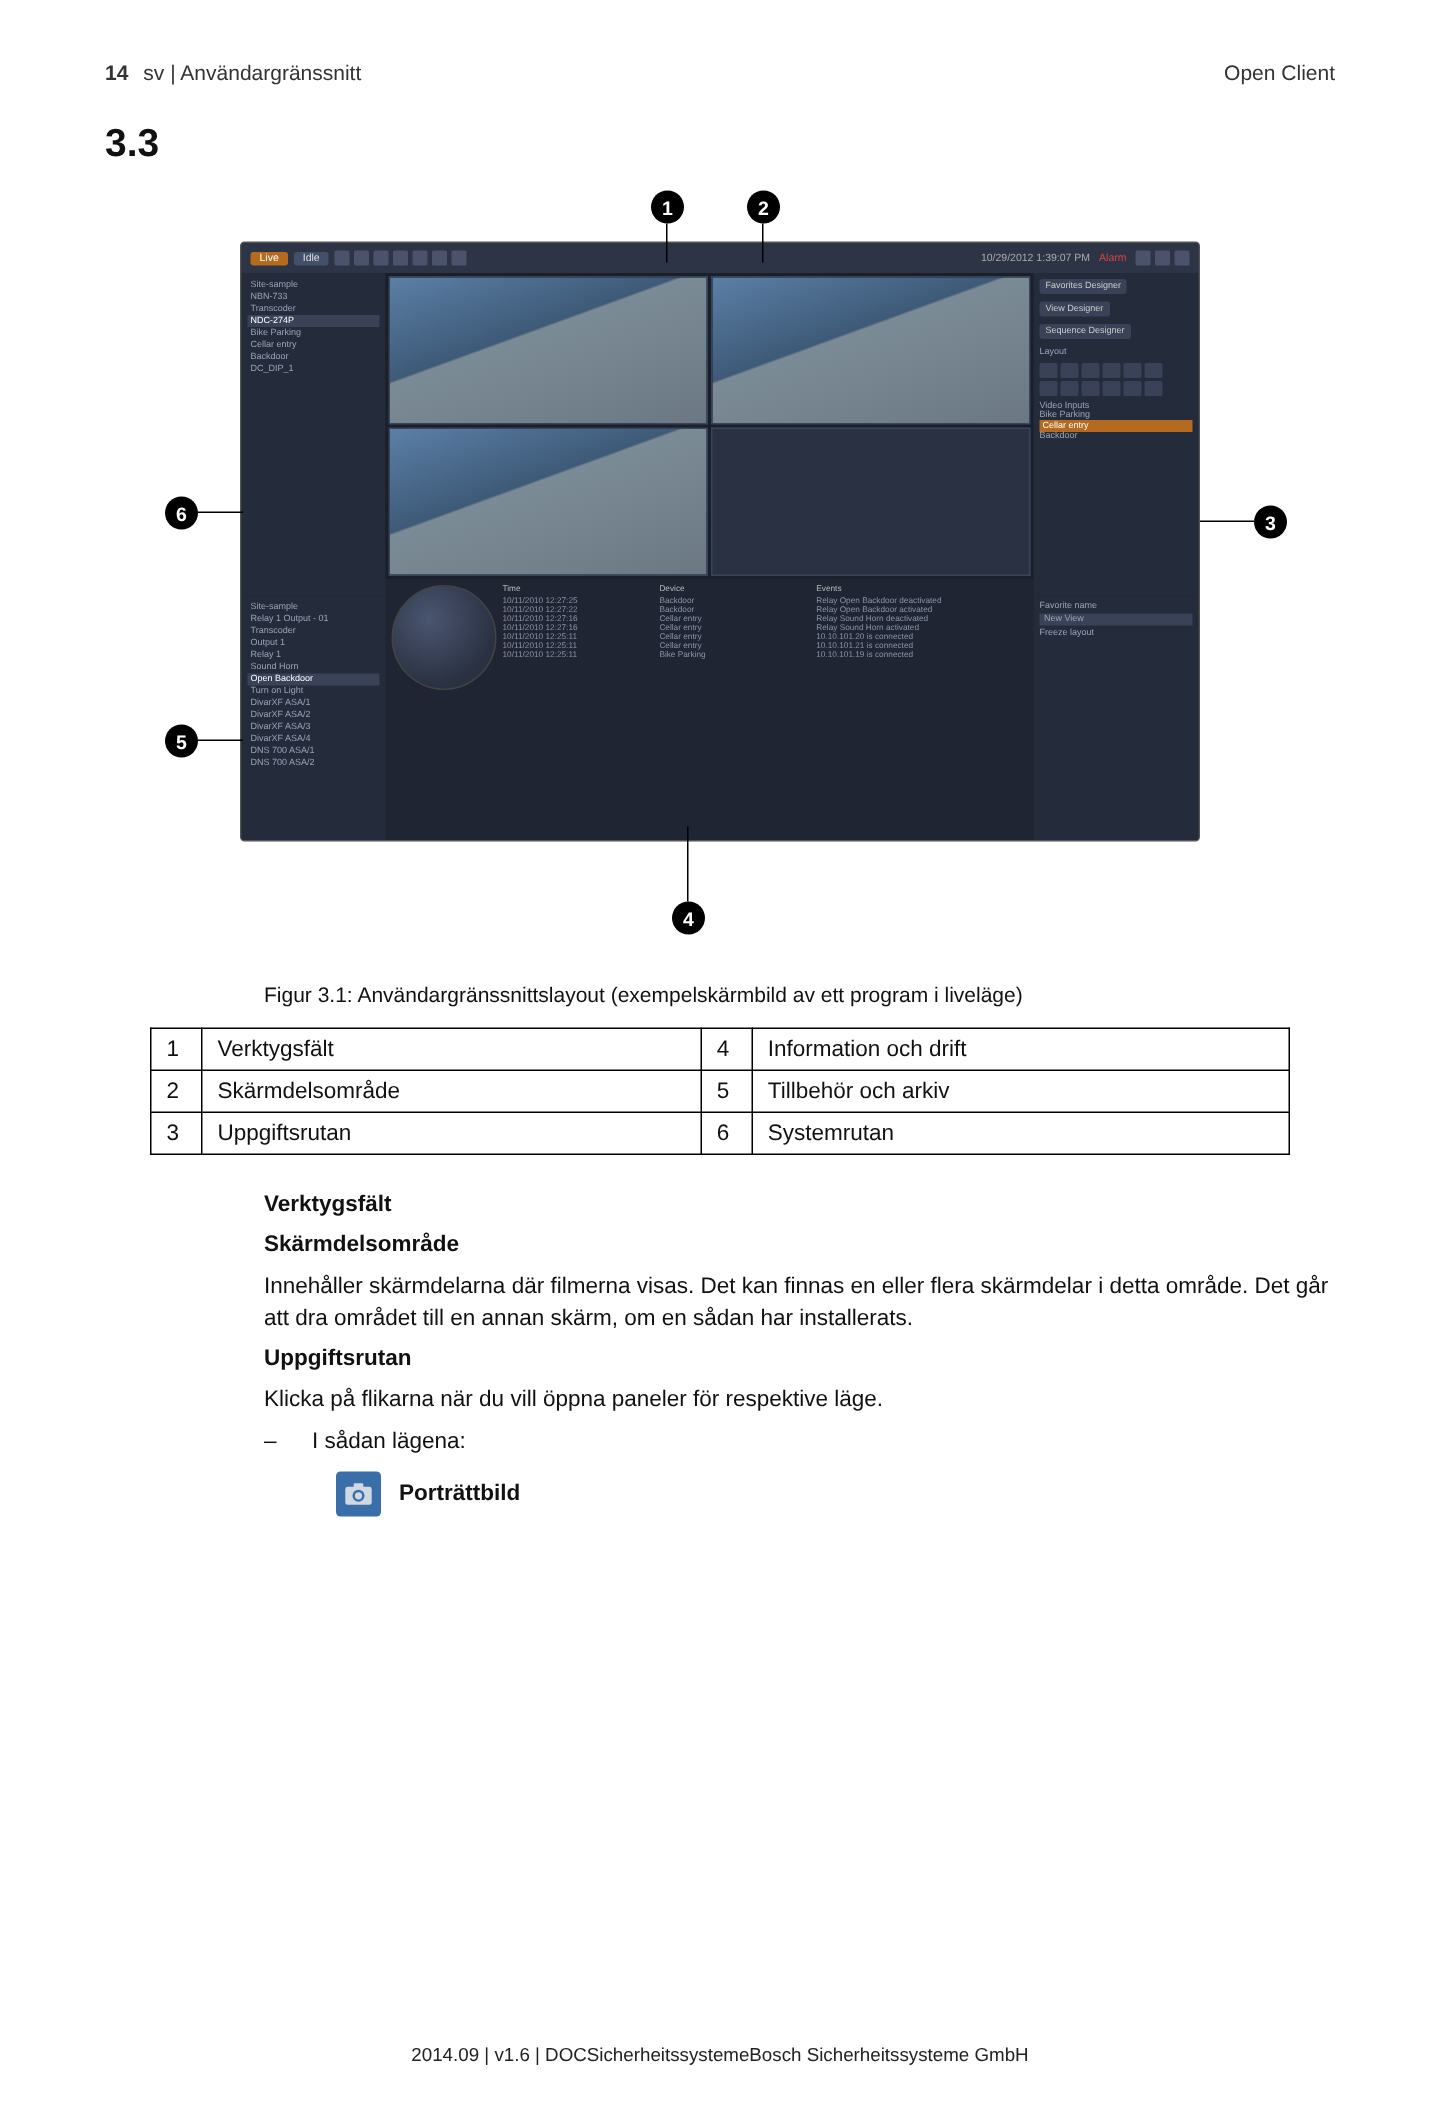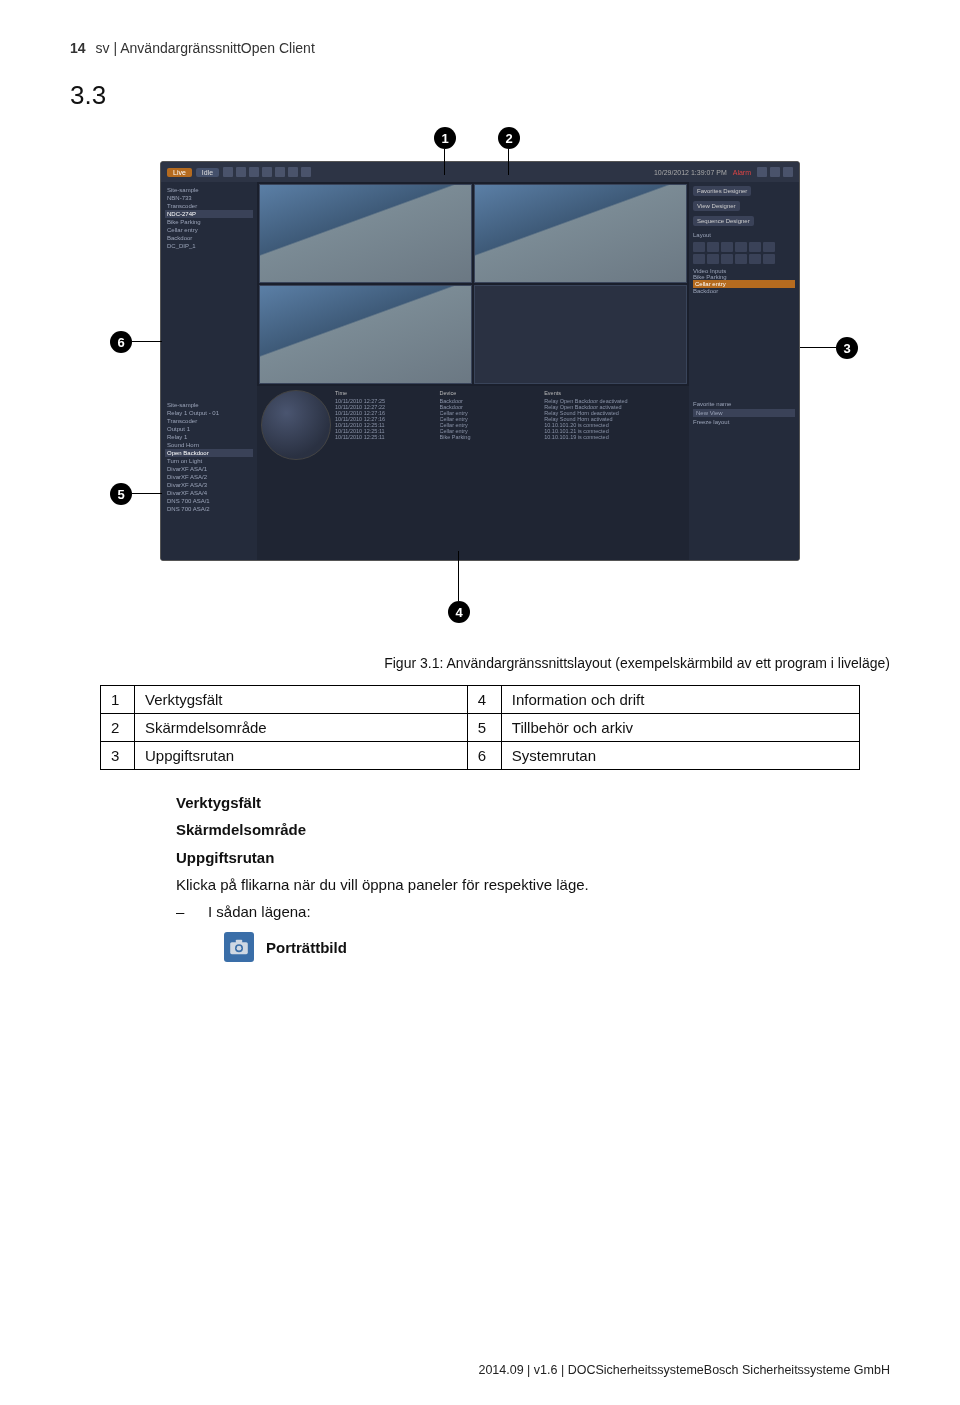--- a/index.html
+++ b/index.html
@@ -1,24 +1,24 @@
 <!DOCTYPE html>
 <html><head>
 <meta charset="utf-8">
 <style>
   * { box-sizing: border-box; margin: 0; padding: 0; }
   html, body { width: 960px; height: 1405px; background: #fff; font-family: Arial, Helvetica, sans-serif; color: #111; }
   .page { position: relative; width: 960px; height: 1405px; padding: 40px 70px 32px 70px; }
 
-  .header-row { display: flex; justify-content: flex-start; font-size: 14px; color: #333; margin-bottom: 24px; }
+  .header-row { display: flex; justify-content: space-between; font-size: 14px; color: #333; margin-bottom: 24px; }
   .header-left { display: flex; gap: 10px; }
   .header-left .pnum { font-weight: bold; }
 
   .section-row { display: flex; gap: 34px; align-items: baseline; margin-bottom: 10px; }
-  .section-num { font-size: 26px; font-weight: normal; }
+  .section-num { font-size: 26px; font-weight: bold; }
   .section-title { font-size: 26px; font-weight: bold; }
 
   
   .figure-wrap { position: relative; width: 760px; height: 520px; margin: 6px auto 14px auto; }
   .app-frame { position: absolute; left: 60px; top: 40px; width: 640px; height: 400px; background: #1f2533; border: 1px solid #555; border-radius: 3px; overflow: hidden; }
   .app-top { height: 20px; background: #2d3445; display: flex; align-items: center; justify-content: space-between; padding: 0 6px; font-size: 7px; color: #aaa; }
   .top-left { display: flex; gap: 4px; align-items: center; }
   .chip { background: #44506b; color: #ddd; padding: 1px 6px; border-radius: 2px; font-size: 7px; }
   .chip.live { background: #b56b1f; color: #fff; }
   .top-icons { display: flex; gap: 3px; }
@@ -41,37 +41,37 @@
   .lower-center { flex: 1; display: flex; gap: 4px; padding: 4px; }
   .dial { width: 70px; height: 70px; border-radius: 50%; background: radial-gradient(circle at 36% 32%, #4a5570 0%, #2a3142 70%); border: 1px solid #444; align-self: flex-start; }
   .log-col { flex: 1; font-size: 5.5px; color: #8b94a9; }
   .log-col .h { color: #bbb; margin-bottom: 2px; }
   .log-col .r { white-space: nowrap; overflow: hidden; }
   .lower-right { width: 110px; background: #242b3b; padding: 4px; font-size: 6px; color: #9aa3b8; }
 
   .callout { position: absolute; width: 22px; height: 22px; border-radius: 50%; background: #000; color: #fff; font-size: 13px; font-weight: bold; display: flex; align-items: center; justify-content: center; z-index: 10; }
   .leader { position: absolute; background: #000; z-index: 5; }
 
-  .fig-caption { text-align: right; font-size: 14px; margin: 8px 0 14px 106px; }
+  .fig-caption { text-align: left; font-size: 14px; margin: 8px 0 14px 106px; }
 
   table.legend { border-collapse: collapse; width: 760px; margin: 0 auto 22px auto; font-size: 15px; }
   table.legend td { border: 1px solid #000; padding: 5px 10px; }
   table.legend td.num { width: 34px; text-align: left; }
 
   .body-text { margin: 0 0 0 106px; width: 720px; font-size: 15px; line-height: 1.42; }
   .body-text .bold { font-weight: bold; }
   .body-text p { margin-bottom: 6px; }
   .indent-item { display: flex; gap: 18px; margin-top: 4px; }
   .dash { width: 14px; }
 
   .portrait-row { display: flex; align-items: center; gap: 12px; margin: 10px 0 0 48px; }
   .p-icon { width: 30px; height: 30px; background: #3a6ea8; border-radius: 3px; display: flex; align-items: center; justify-content: center; }
   .p-icon svg { width: 20px; height: 16px; }
 
-  .footer-row { position: absolute; left: 70px; right: 70px; bottom: 28px; display: flex; justify-content: flex-end; font-size: 12.5px; color: #222; }
+  .footer-row { position: absolute; left: 70px; right: 70px; bottom: 28px; display: flex; justify-content: center; font-size: 12.5px; color: #222; }
 </style>
 </head>
 <body>
 
 <div class="page">
 
   <div class="header-row">
     <div class="header-left">
       <span class="pnum">14</span>
       <span>sv | Användargränssnitt</span>
@@ -251,20 +251,21 @@
       <td>Uppgiftsrutan</td>
       <td class="num">6</td>
       <td>Systemrutan</td>
     </tr>
   </tbody>
     </table>
 
   <div class="body-text">
     <p class="bold">Verktygsfält</p>
     <p class="bold">Skärmdelsområde</p>
+    <p>Innehåller skärmdelarna där filmerna visas. Det kan finnas en eller flera skärmdelar i detta område. Det går att dra området till en annan skärm, om en sådan har installerats.</p>
     <p class="bold">Uppgiftsrutan</p>
     <p>Klicka på flikarna när du vill öppna paneler för respektive läge.</p>
     <div class="indent-item">
       <span class="dash">–</span>
       <span>I sådan lägena:</span>
     </div>
     <div class="portrait-row">
       <span class="p-icon">
         <svg viewBox="0 0 24 20">
             <rect x="1" y="4" width="22" height="15" rx="2" fill="#cfd8e3"></rect>

